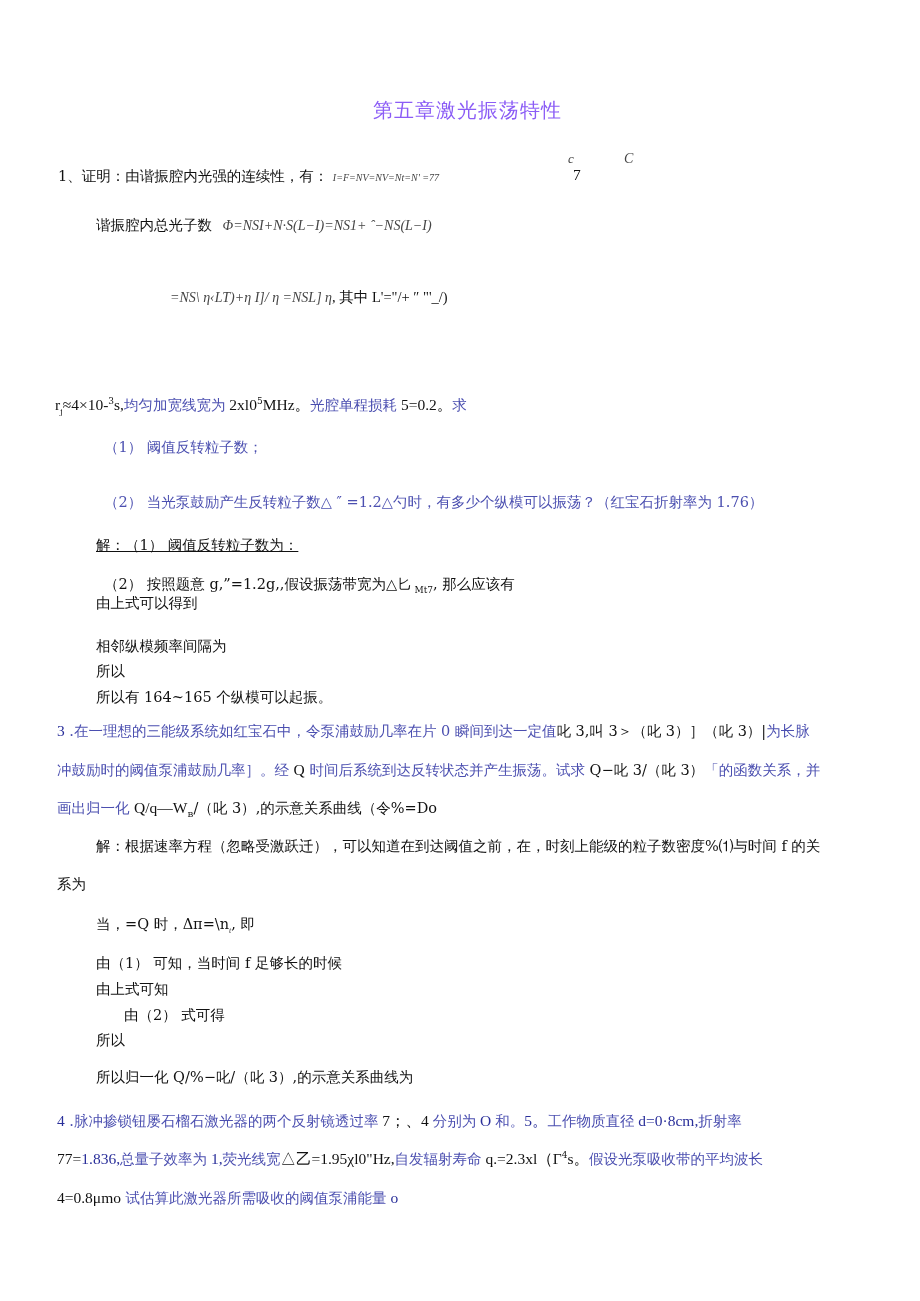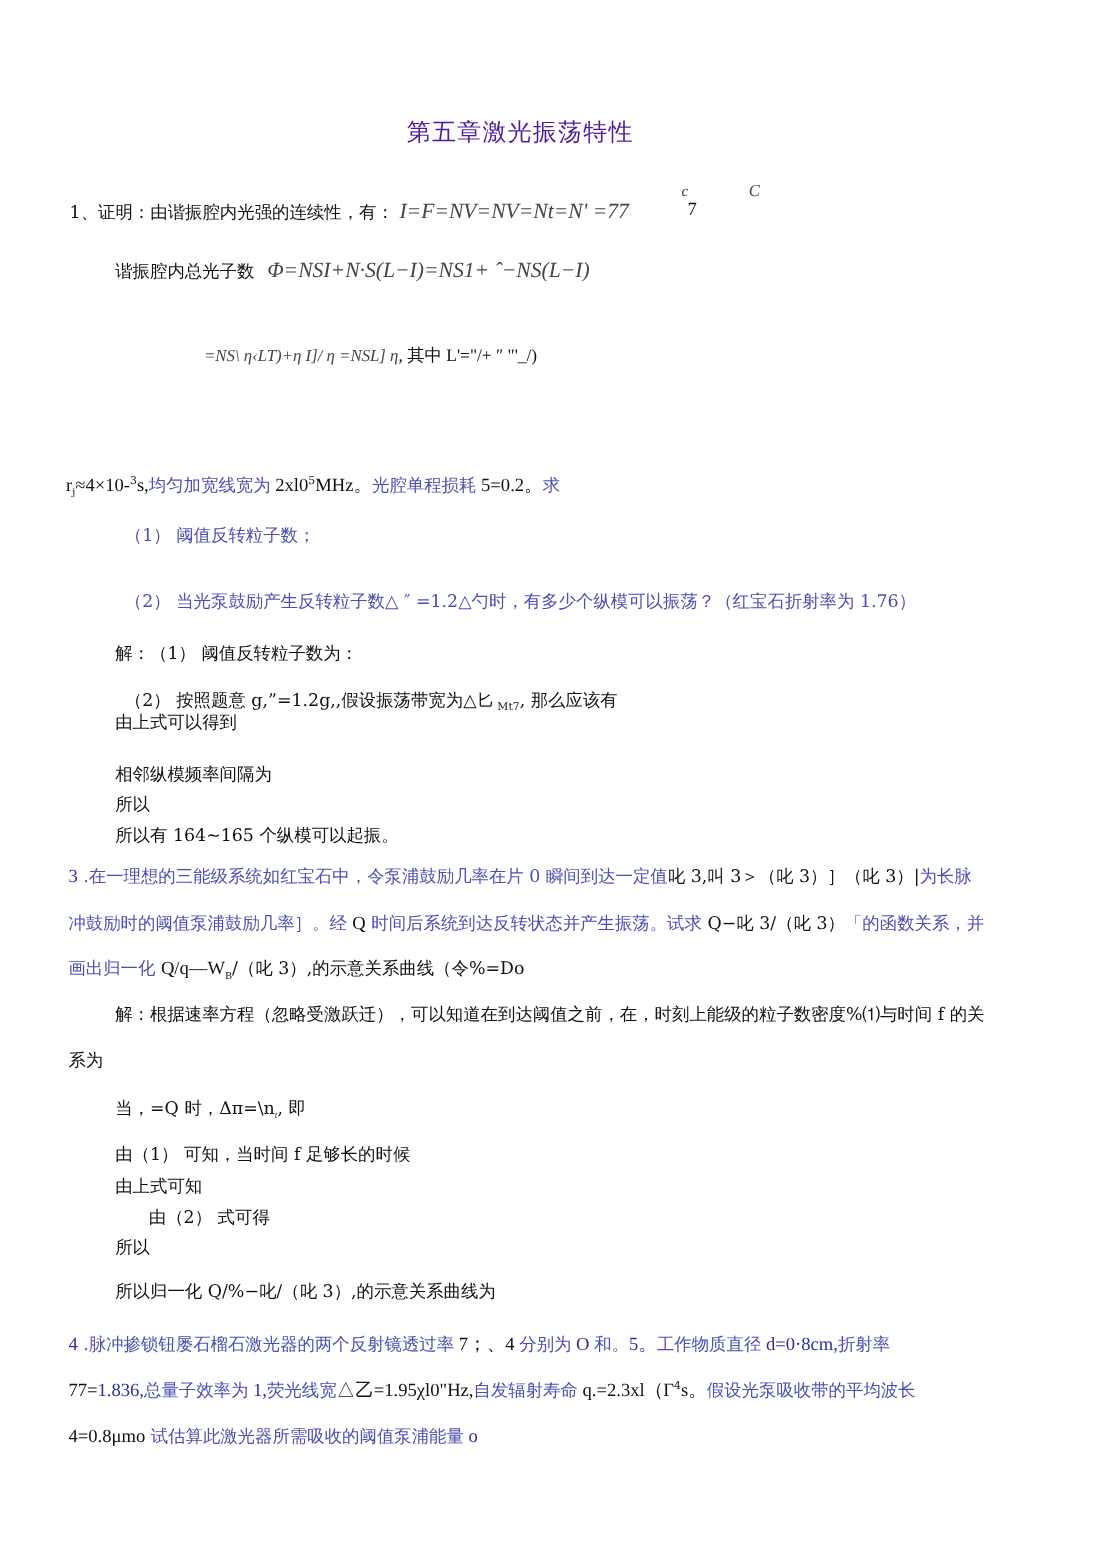--- a/index.html
+++ b/index.html
@@ -2,21 +2,21 @@
 <html><head>
 <meta charset="utf-8">
 <style>
   html, body { margin: 0; padding: 0; background: #ffffff; }
   body {
     width: 920px; height: 1301px; position: relative; overflow: hidden;
     font-family: "DejaVu Serif", "Liberation Serif", serif;
     color: #1a1a1a;
   }
   .abs { position: absolute; white-space: nowrap; }
-  .title { font-size: 20px; letter-spacing: 1px; color: #4c1d95; }
+  .title { font-size: 20px; letter-spacing: 1px; color: #8b5cf6; margin-left: 34px; }
   .t { font-size: 14.5px; line-height: 20px; }
   .blue { color: #4b4fb0; }
   .black { color: #111; }
   .ital { font-style: italic; font-family: "Liberation Serif", serif; color: #444; }
   .num { font-family: "Liberation Serif", serif; font-size: 15.5px; color: #111; }
   .numb { font-family: "Liberation Serif", serif; font-size: 15.5px; color: #2a2f9a; }
   sup { font-size: 9px; vertical-align: super; line-height: 0; }
   sub { font-size: 8px; vertical-align: sub; line-height: 0; }
   .small { font-size: 9px; }
 </style>
@@ -28,41 +28,41 @@
   <div class="abs title" style="left:339px; top:97px;">第五章激光振荡特性</div>
 
   <div class="abs" style="left:568px; top:148px;">
     <span class="ital" style="font-size:13px;">c</span>
   </div>
   <div class="abs" style="left:624px; top:148px;">
     <span class="ital" style="font-size:14px;">C</span>
   </div>
   <div class="abs t black" style="left:58px; top:166px;">
     <span>1、证明：由谐振腔内光强的连续性，有：</span>
-    <span class="ital" style="font-size:18px;">I=F=NV=NV=Nt=N' =77</span>
+    <span class="ital" style="font-size:10px;">I=F=NV=NV=Nt=N' =77</span>
   </div>
   <div class="abs num" style="left:573px; top:166px;">7</div>
 
   <div class="abs t black" style="left:96px; top:215px;">
     <span>谐振腔内总光子数</span>
-    <span class="ital" style="font-size:18px; margin-left:6px;">Φ=NSI+N·S(L−I)=NS1+ ˆ−NS(L−I)</span>
+    <span class="ital" style="font-size:14px; margin-left:6px;">Φ=NSI+N·S(L−I)=NS1+ ˆ−NS(L−I)</span>
   </div>
 
   <div class="abs t black" style="left:170px; top:275px;margin-top:12px;">
     <span class="ital" style="font-size:14px;">=NS\ η‹LT)+η I]/ η =NSL] η</span><span style="font-family:'Liberation Serif',serif;">, 其中 L'="/+ ″ "'_/)</span>
   </div>
 
   <div class="abs t" style="left:55px; top:395px;">
     <span class="num">r</span><sub class="black">j</sub><span class="num">≈4×10-</span><sup class="black">3</sup><span class="num">s,</span><span class="blue">均匀加宽线宽为</span><span class="num"> 2xl0</span><sup class="black">5</sup><span class="num">MHz。</span><span class="blue">光腔单程损耗</span><span class="num"> 5=0.2。</span><span class="blue">求</span>
   </div>
 
   <div class="abs t blue" style="left:104px; top:437px;">（1） 阈值反转粒子数；</div>
   <div class="abs t blue" style="left:104px; top:492px;">（2） 当光泵鼓励产生反转粒子数△ ″ =1.2△勺时，有多少个纵模可以振荡？（红宝石折射率为 1.76）</div>
 
-  <div class="abs t black" style="left:96px; top:535px;">解：（1） 阈值反转粒子数为：</div>
+  <div class="abs t black" style="left:96px; top:535px;text-decoration:underline;">解：（1） 阈值反转粒子数为：</div>
   <div class="abs t black" style="left:104px; top:574px;">
     <span>（2） 按照题意 g,”=1.2g,,假设振荡带宽为△匕</span><sub class="small"> Mt7</sub><span>, 那么应该有</span>
   </div>
 
   <div class="abs t black" style="left:96px; top:593px;">由上式可以得到</div>
   <div class="abs t black" style="left:96px; top:636px;">相邻纵模频率间隔为</div>
   <div class="abs t black" style="left:96px; top:661px;">所以</div>
   <div class="abs t black" style="left:96px; top:687px;">所以有 164~165 个纵模可以起振。</div>
 
   <div class="abs t" style="left:57px; top:721px;">

